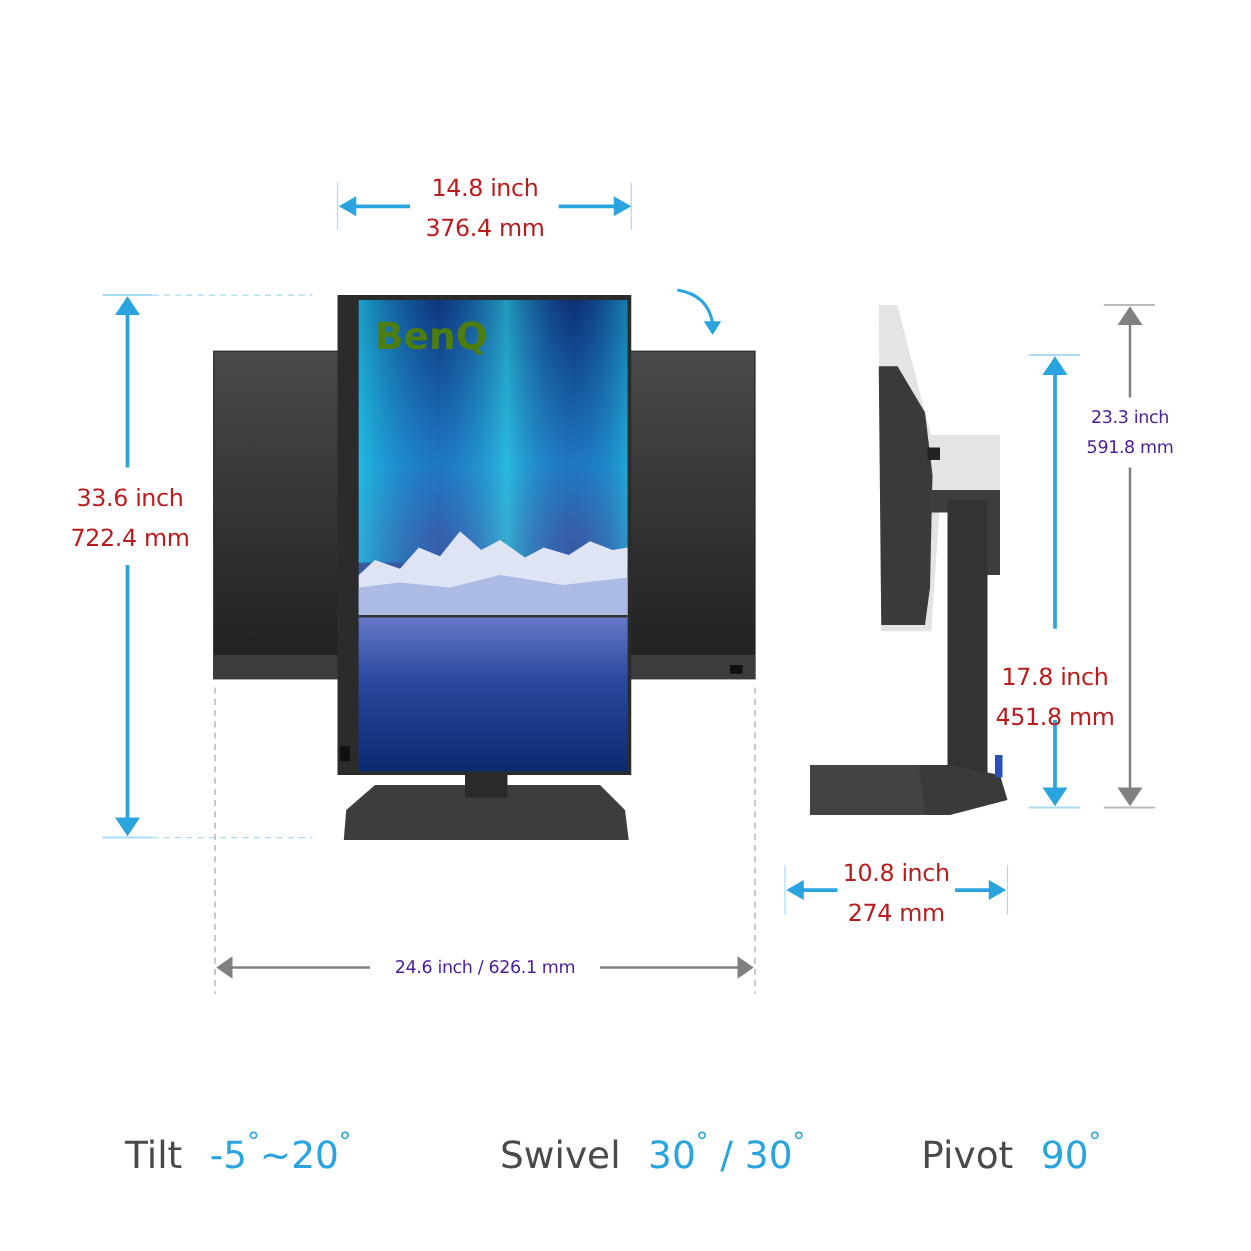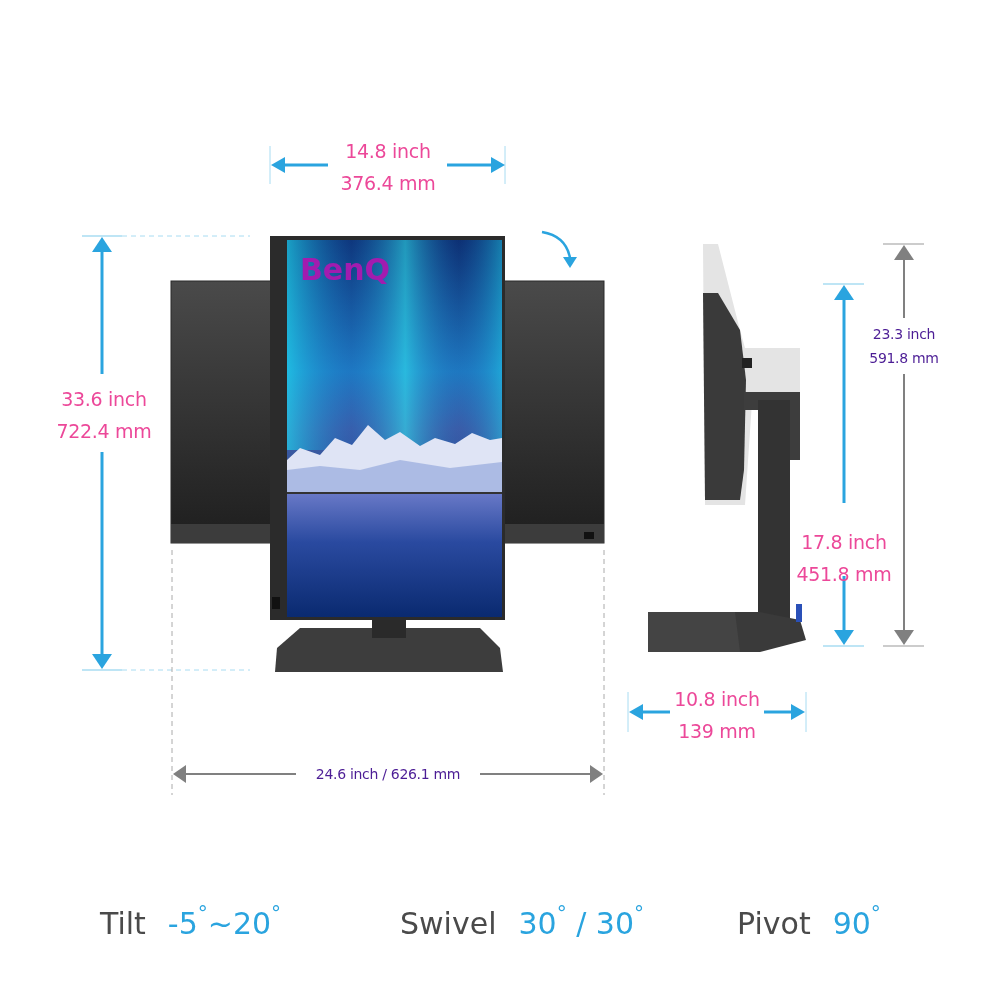--- a/index.html
+++ b/index.html
@@ -1,18 +1,18 @@
 <!DOCTYPE html>
 <html><head>
   <meta charset="utf-8">
   <style>
     html, body { margin:0; padding:0; background:#ffffff; }
     body { width:1001px; height:1001px; position:relative; overflow:hidden; font-family:"DejaVu Sans", sans-serif; color:#231f20; }
     .abs { position:absolute; }
-    .dimtxt { position:absolute; text-align:center; font-size:19px; line-height:32px; color:#ec4899; letter-spacing:-0.3px; }
+    .dimtxt { position:absolute; text-align:center; font-size:19px; line-height:32px; color:#b91c1c; letter-spacing:-0.3px; }
     .dimtxt.gray { color:#4c1d95; font-size:14px; line-height:24px; }
     .spec { position:absolute; top:893px; font-size:30px; line-height:40px; white-space:nowrap; }
     .spec .lbl { color:#4a4a4a;text-align:center; }
     .spec .val { color:#2aa4df; margin-left:22px; }
     .spec .deg { font-size:20px; vertical-align:14px; }
     svg { position:absolute; left:0; top:0; }
   </style>
 </head>
 <body>
 
@@ -130,21 +130,21 @@
   <g stroke="#2aa4df" fill="#2aa4df">
     <line x1="628" y1="692" x2="628" y2="732" stroke="#a8dcf2" stroke-width="1"></line>
     <line x1="806" y1="692" x2="806" y2="732" stroke="#a8dcf2" stroke-width="1"></line>
     <line x1="640" y1="712" x2="670" y2="712" stroke-width="3"></line>
     <polygon points="629,712 643,704 643,720" stroke="none"></polygon>
     <line x1="764" y1="712" x2="794" y2="712" stroke-width="3"></line>
     <polygon points="805,712 791,704 791,720" stroke="none"></polygon>
   </g>
 </svg>
 
-<div class="abs" style="left:300px;top:252px;font-size:30px;font-weight:bold;color:#a21caf;letter-spacing:0px;font-family:'DejaVu Sans',sans-serif;">BenQ</div>
+<div class="abs" style="left:300px;top:252px;font-size:30px;font-weight:bold;color:#4d7c0f;letter-spacing:0px;font-family:'DejaVu Sans',sans-serif;">BenQ</div>
 
 <div class="dimtxt" style="left:328px;top:135px;width:120px;">
   <div>14.8 inch</div>
   <div>376.4 mm</div>
 </div>
 
 <div class="dimtxt" style="left:44px;top:383px;width:120px;">
   <div>33.6 inch</div>
   <div>722.4 mm</div>
 </div>
@@ -156,21 +156,21 @@
   <div>591.8 mm</div>
 </div>
 
 <div class="dimtxt" style="left:786px;top:508px;width:116px;margin-top:18px;">
   <div>17.8 inch</div>
   <div>451.8 mm</div>
 </div>
 
 <div class="dimtxt" style="left:660px;top:683px;width:114px;">
   <div>10.8 inch</div>
-  <div>139 mm</div>
+  <div>274 mm</div>
 </div>
 
 <div class="spec" style="left:100px;">
   <span class="lbl">Tilt</span><span class="val"><span>-5</span><span class="deg">°</span><span>~</span><span>20</span><span class="deg">°</span></span>
 </div>
 
 <div class="spec" style="left:400px;">
   <span class="lbl">Swivel</span><span class="val"><span>30</span><span class="deg">°</span><span> / </span><span>30</span><span class="deg">°</span></span>
 </div>
 

